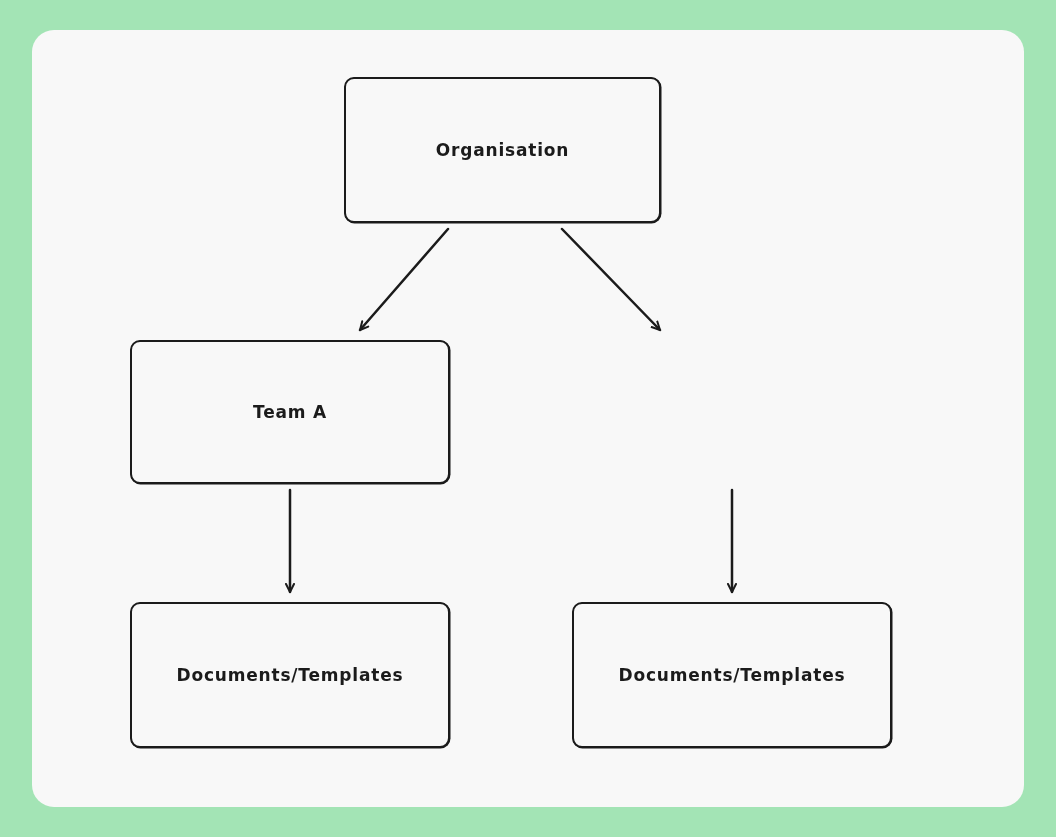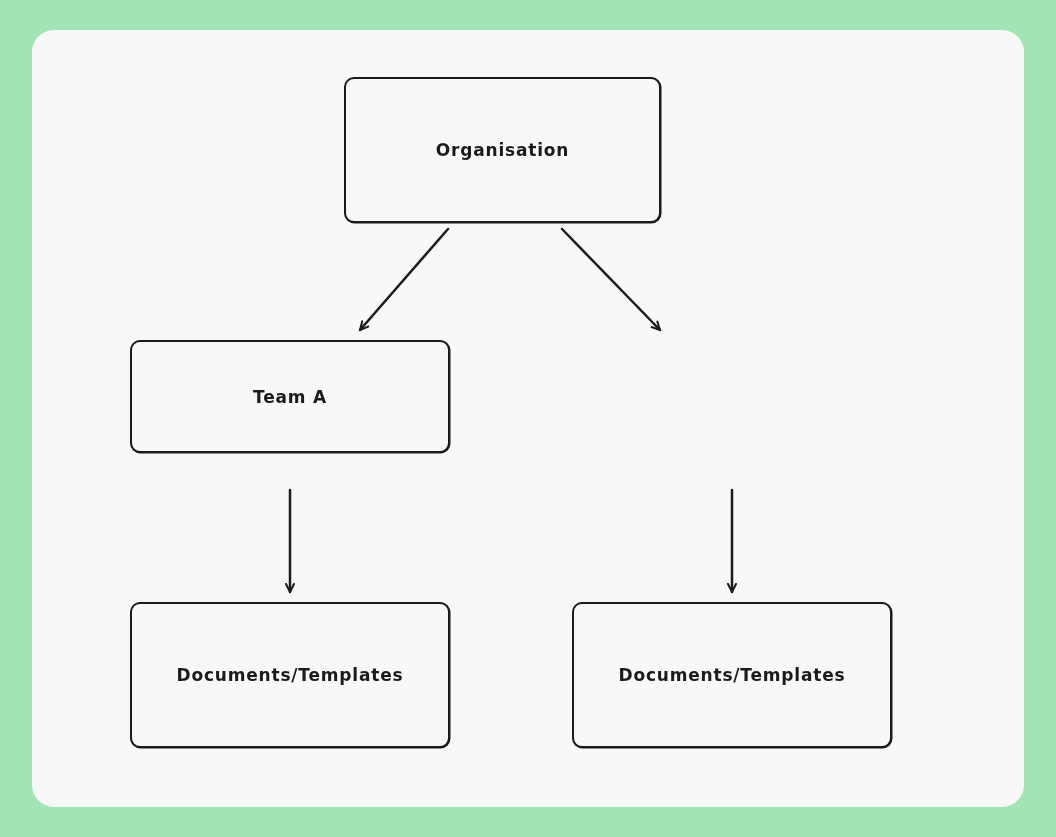--- a/index.html
+++ b/index.html
@@ -48,21 +48,21 @@
 
   .node-label {
     font-weight: bold;
     font-size: 17px;
     letter-spacing: 0.8px;
     color: #1b1b1b;
     white-space: nowrap;
   }
 
   .node-organisation { left: 312px; top: 47px;  width: 317px; height: 146px; }
-  .node-team-a       { left: 98px;  top: 310px; width: 320px; height: 113px; }
+  .node-team-a       { left: 98px;  top: 310px; width: 320px; height: 144px; }
   .node-team-b       { left: 539px; top: 310px; width: 318px; height: 147px; }
   .node-documents-a  { left: 98px;  top: 572px; width: 320px; height: 146px; }
   .node-documents-b  { left: 540px; top: 572px; width: 320px; height: 146px; }
 </style>
 </head>
 <body>
 
 <div class="canvas">
 
   <svg class="edges-layer" viewBox="0 0 992 777" xmlns="http://www.w3.org/2000/svg">

